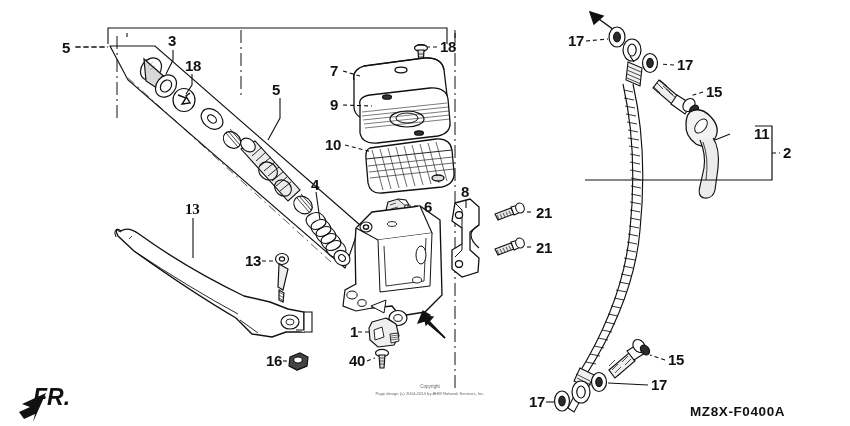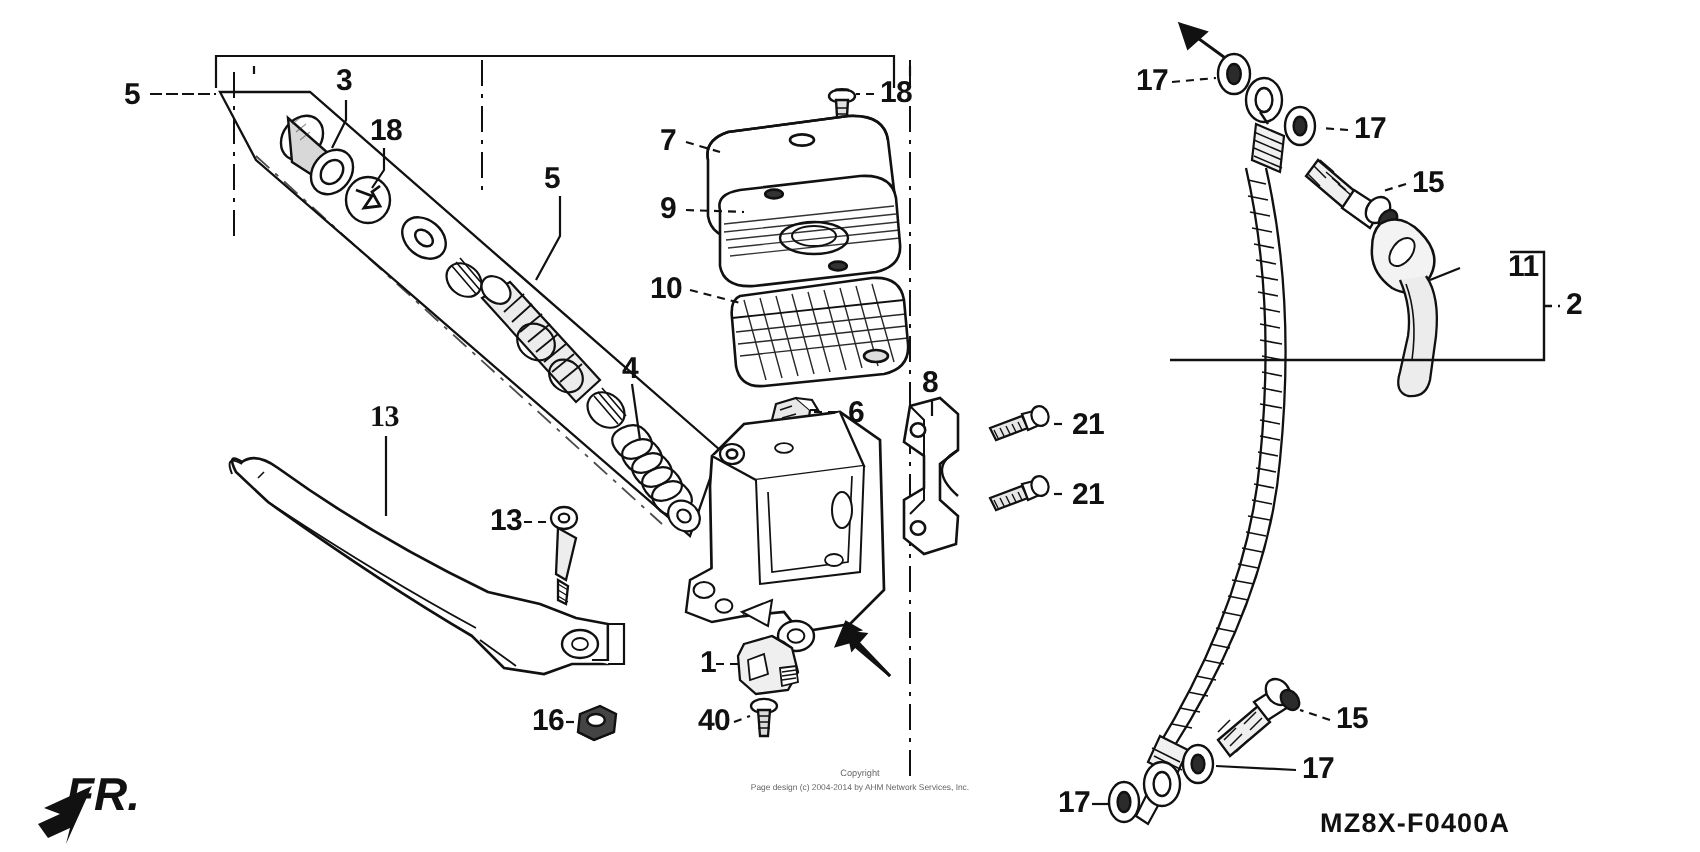--- a/index.html
+++ b/index.html
@@ -2,21 +2,21 @@
 <html><head>
 <meta charset="utf-8">
 <style>
   html,body{margin:0;padding:0;background:#ffffff;}
   body{width:850px;height:426px;overflow:hidden;
        font-family:"Liberation Sans","DejaVu Sans",sans-serif;color:#000;}
   #sheet{position:relative;width:850px;height:426px;background:#fff;}
   .lbl{position:absolute;font-weight:bold;font-size:15px;line-height:15px;color:#111;
        white-space:nowrap;letter-spacing:-0.3px;}
   svg{position:absolute;left:0;top:0;width:850px;height:426px;overflow:visible;}
-  .pn{position:absolute;font-size:13.5px;font-weight:bold;letter-spacing:0.6px;color:#111;}
+  .pn{position:absolute;font-size:13.5px;font-weight:bold;letter-spacing:0.6px;color:#111;margin-left:30px;}
   .fr{position:absolute;font-size:23px;font-weight:bold;font-style:italic;color:#111;}
   .cr{position:absolute;text-align:center;color:#666;white-space:nowrap;}
   .cr1{font-size:4.6px;}
   .cr2{font-size:4.2px;}
 </style>
 </head>
 <body>
 
 <div id="sheet">
 

